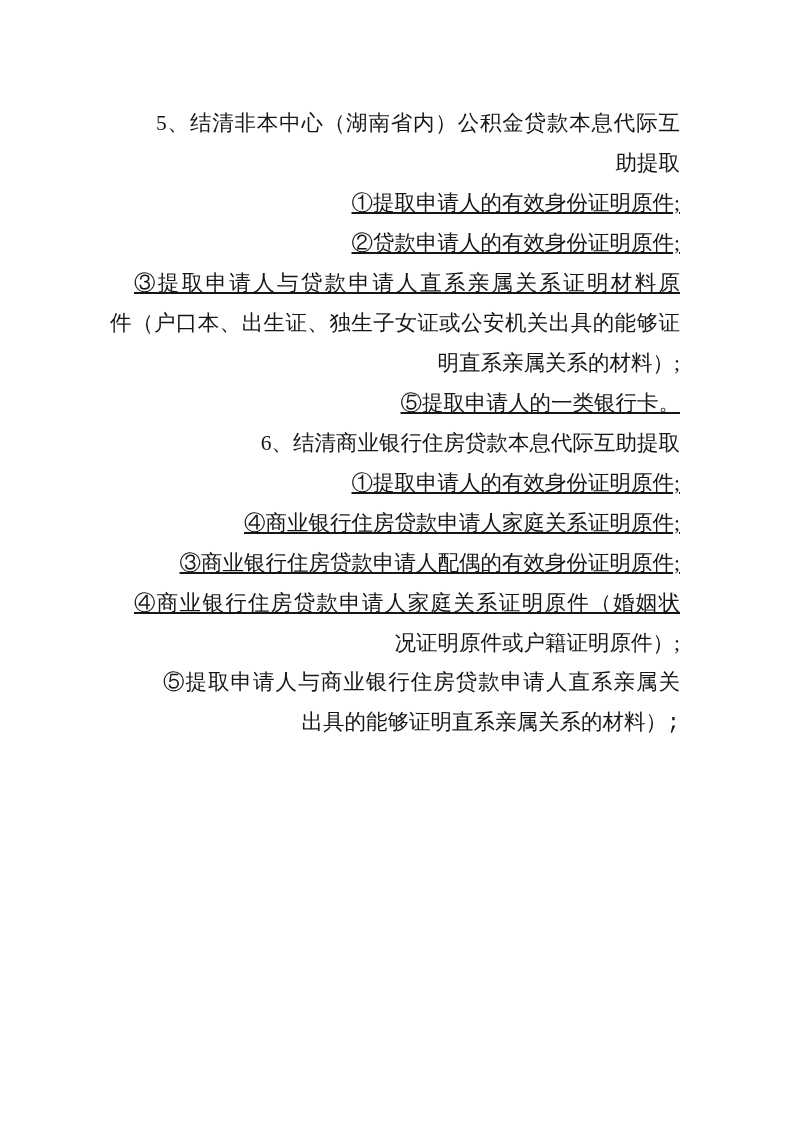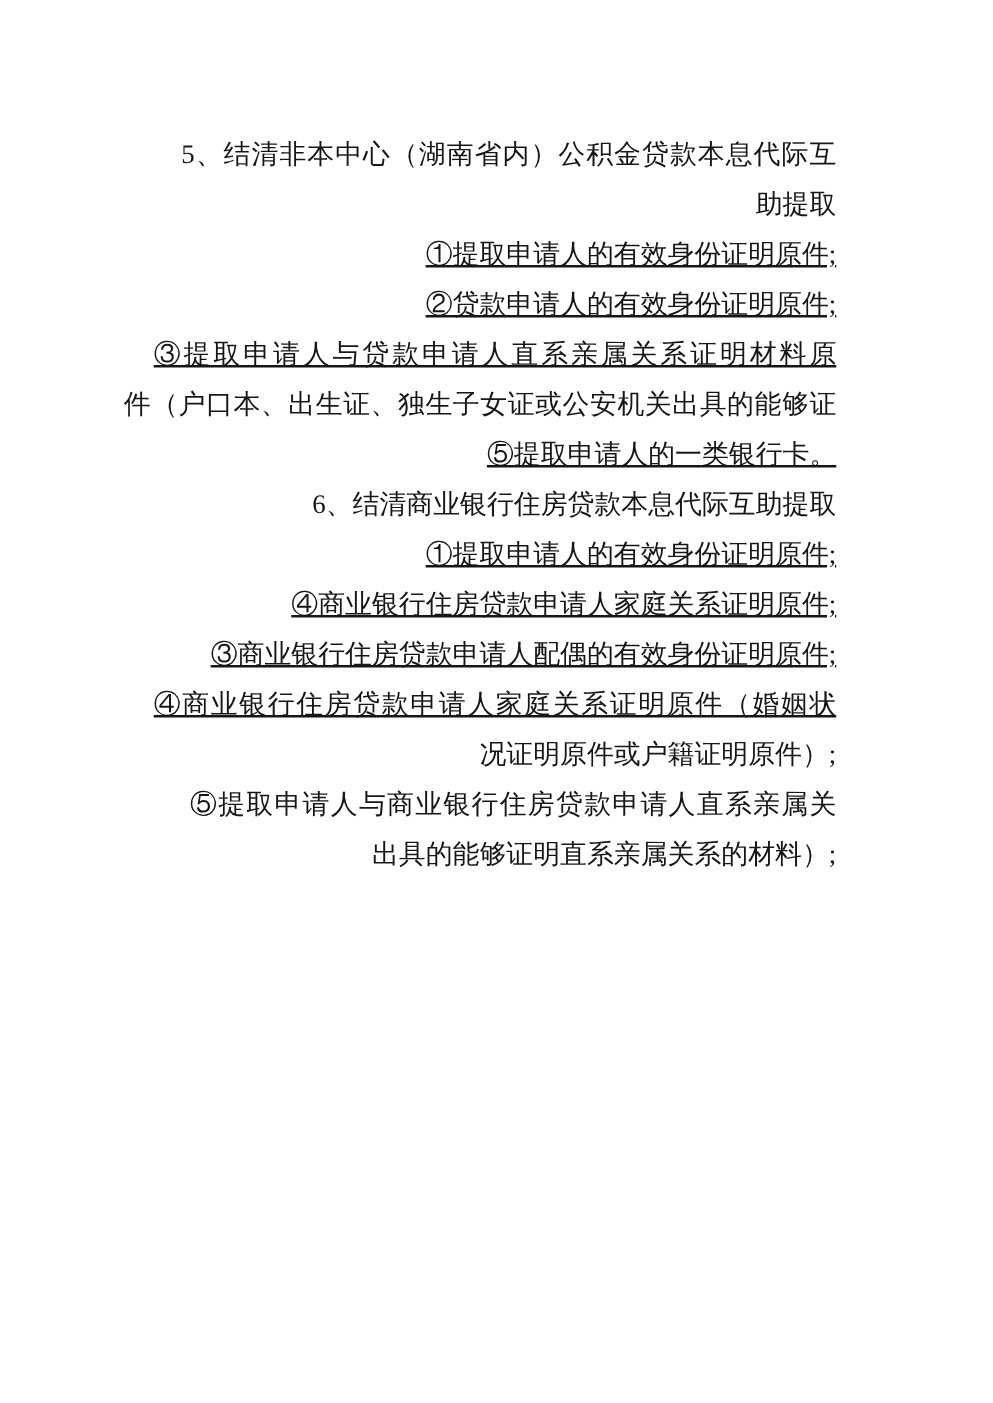--- a/index.html
+++ b/index.html
@@ -11,21 +11,21 @@
     position: relative;
     width: 794px;
     height: 1122px;
     background: #ffffff;
     overflow: hidden;
     font-family: "Liberation Serif", "DejaVu Serif", serif;
     color: #161616;
   }
   .doc-body {
     position: absolute;
-    left: 99px;
+    left: 110px;
     top: 103px;
     width: 570px;
   }
   .para {
     margin: 0;
     padding: 0;
   }
   .line {
     height: 40px;
     line-height: 40px;
@@ -37,41 +37,42 @@
   .line.full {
     white-space: normal;
     text-align: justify;
     text-align-last: justify;
   }
   
   .p-heading .line { padding-left: 24px; }
   .p-heading .line.first { padding-left: 46px; }
   .p-item .line { padding-left: 0; }
   .p-item .line.first { padding-left: 24px; text-decoration: underline; }
-  .p-item2 .line { padding-left: 0; }
+  .p-item2 .line { padding-left: 0; font-family: Liberation Mono, monospace; }
   .p-item2 .line.first { padding-left: 53px; }
 </style>
 </head>
 <body>
 
 <div class="page">
   <main class="doc-body">
       <div class="para p-heading">
         <div class="line first full">5、结清非本中心（湖南省内）公积金贷款本息代际互</div>
         <div class="line">助提取</div>
       </div>
       <div class="para p-item">
         <div class="line first">①提取申请人的有效身份证明原件;</div>
       </div>
       <div class="para p-item">
         <div class="line first">②贷款申请人的有效身份证明原件;</div>
       </div>
       <div class="para p-item">
         <div class="line first full">③提取申请人与贷款申请人直系亲属关系证明材料原</div>
         <div class="line full">件（户口本、出生证、独生子女证或公安机关出具的能够证</div>
+        <div class="line">明直系亲属关系的材料）;</div>
       </div>
       <div class="para p-item">
         <div class="line first">⑤提取申请人的一类银行卡。</div>
       </div>
       <div class="para p-heading">
         <div class="line first">6、结清商业银行住房贷款本息代际互助提取</div>
       </div>
       <div class="para p-item">
         <div class="line first">①提取申请人的有效身份证明原件;</div>
       </div>

